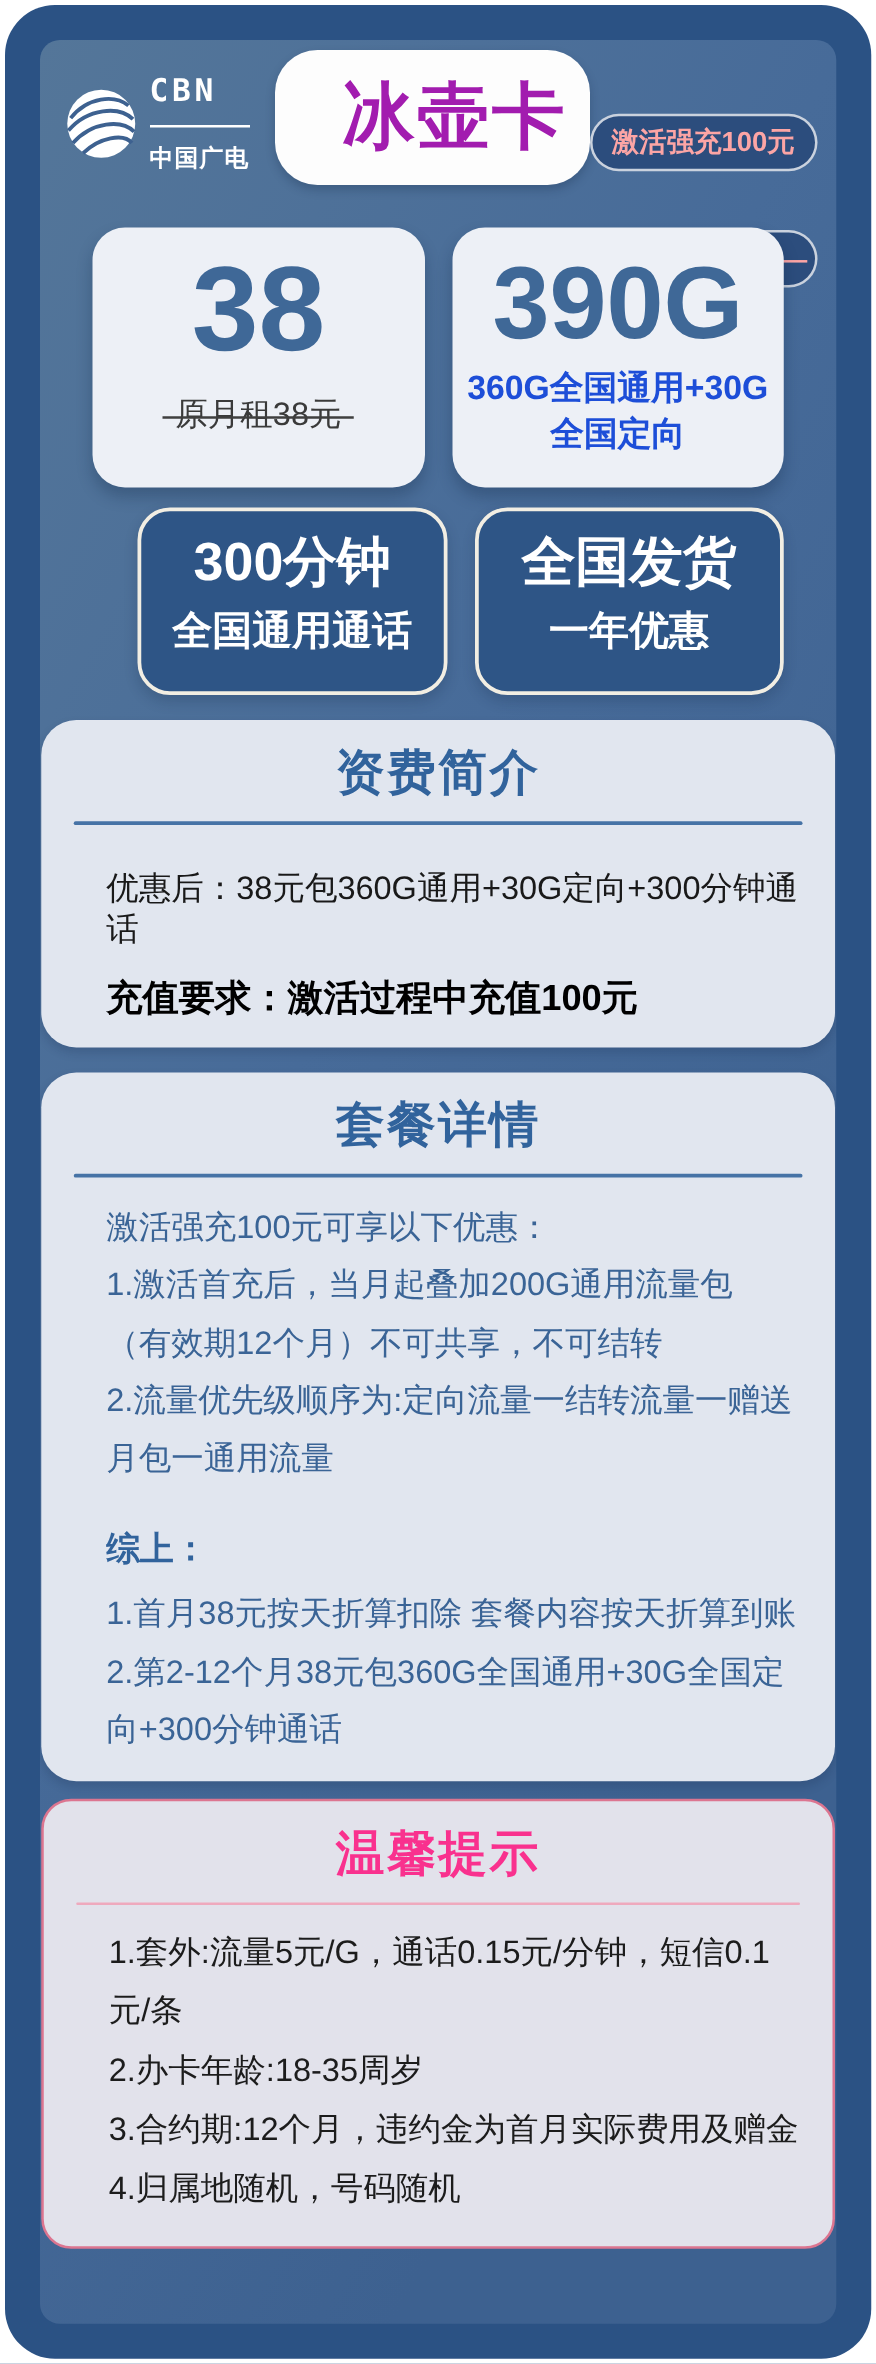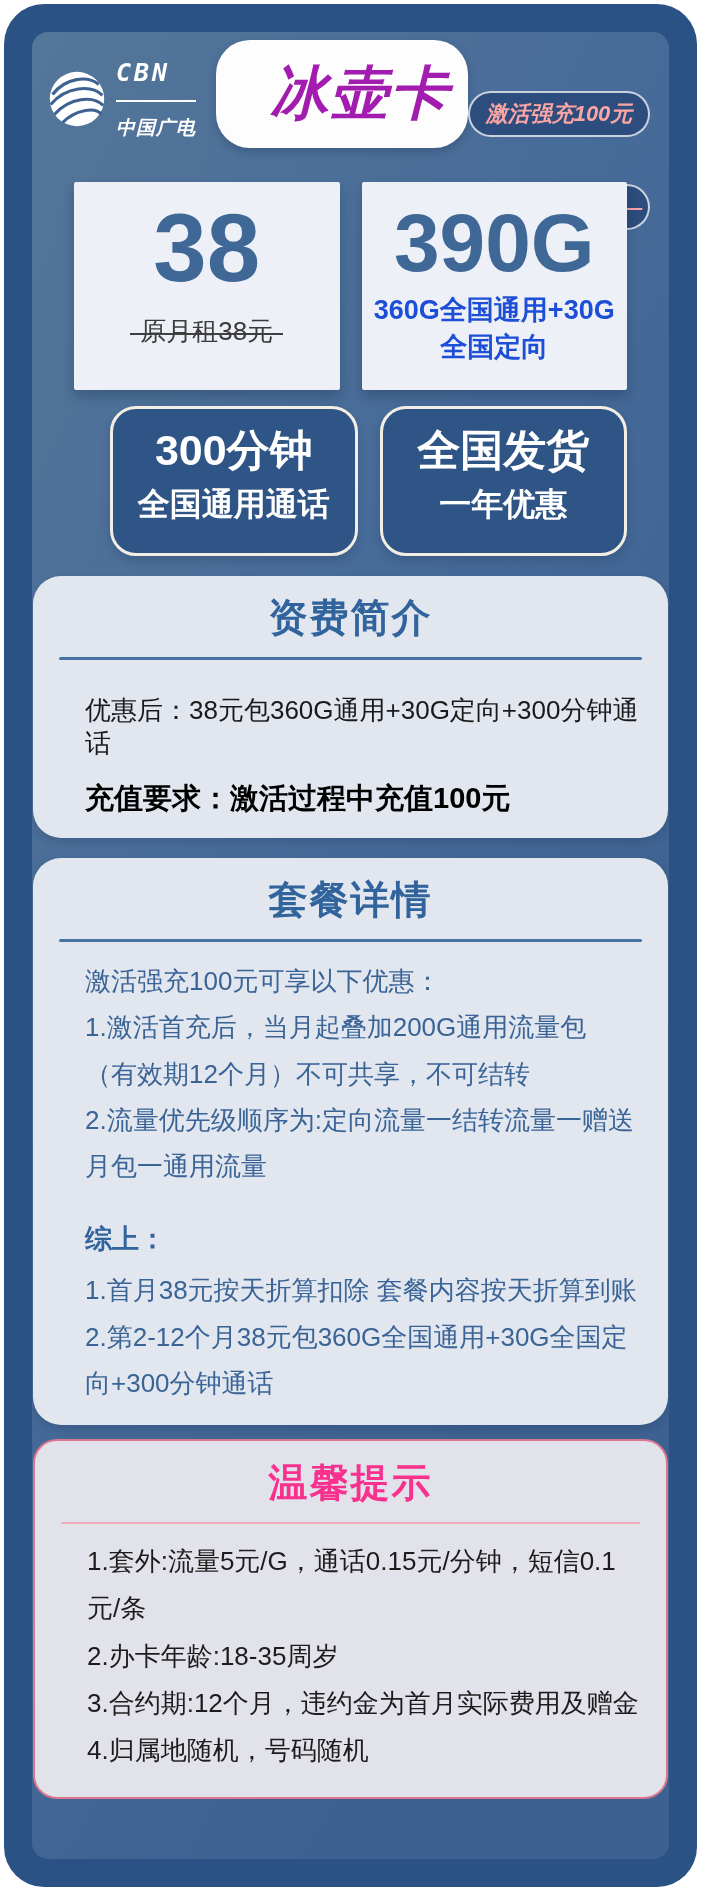--- a/index.html
+++ b/index.html
@@ -12,22 +12,22 @@
     position:absolute;left:4px;top:4px;width:693px;height:1883px;
     background:#2b5284;border-radius:40px;box-sizing:border-box;
     padding:28px;overflow:hidden;
   }
   .inner{
     width:100%;height:100%;border-radius:16px;overflow:hidden;box-sizing:border-box;
     background:linear-gradient(118deg,#547699 0%,#476b99 40%,#3d6190 78%,#3d6190 100%);
     padding:0 0 20px 0;
   }
   
-  .header{display:flex;align-items:flex-start;justify-content:flex-start;
-    padding:8px 12px 0 16px;height:120px;font-style:italic;}
+  .header{display:flex;align-items:flex-start;justify-content:center;
+    padding:8px 12px 0 16px;height:120px;}
   .brand{display:flex;align-items:center;gap:10px;margin-top:20px;width:168px;}
   .brand svg{width:58px;height:58px;display:block;}
   .brand-text{color:#fff;line-height:1;}
   .brand-en{font-size:25px;font-weight:700;letter-spacing:3px;font-family:"DejaVu Sans Mono","Liberation Mono",monospace;}
   .brand-cn{font-size:19px;font-weight:700;border-top:2px solid #fff;padding-top:16px;margin-top:15px;letter-spacing:1px;}
   .title-box{
     width:252px;height:108px;background:#fdfdfd;border-radius:34px;
     display:flex;align-items:center;justify-content:center;
     box-shadow:0 4px 8px rgba(15,35,65,.25);
   }
@@ -36,21 +36,21 @@
   .badge{
     height:46px;border-radius:24px;background:#2c4d7d;
     border:2px solid rgba(255,255,255,.75);
     display:flex;align-items:center;justify-content:center;
     color:#fca5a5;font-weight:700;font-size:22px;box-sizing:border-box;white-space:nowrap;margin-top:39px;
   }
   .badge.small{font-size:20px;}
   
   .stats{display:flex;gap:22px;margin:22px 42px 0;}
   .stat-card{
-    flex:1;height:208px;background:#edf0f6;border-radius:2px;text-align:center;
+    flex:1;height:208px;background:#edf0f6;border-radius:26px;text-align:center;
     box-shadow:0 7px 12px rgba(15,35,65,.28);overflow:hidden;
   }
   .stat-num{font-size:96px;font-weight:800;color:#3f6897;line-height:1.38;}
   .stat-num.g{font-size:82px;line-height:1.15;margin-top:14px;}
   .strike{position:relative;display:inline-block;font-size:26px;color:#3a3a3a;font-weight:400;}
   .strike::after{content:"";position:absolute;left:-10px;right:-10px;top:52%;height:2px;background:#3f3f3f;}
   .stat-detail{font-size:27px;font-weight:700;color:#1d4ed8;line-height:1.35;margin-top:2px;}
   
   .features{display:flex;gap:22px;margin:16px 42px 0;padding-left:36px;}
   .feature{

